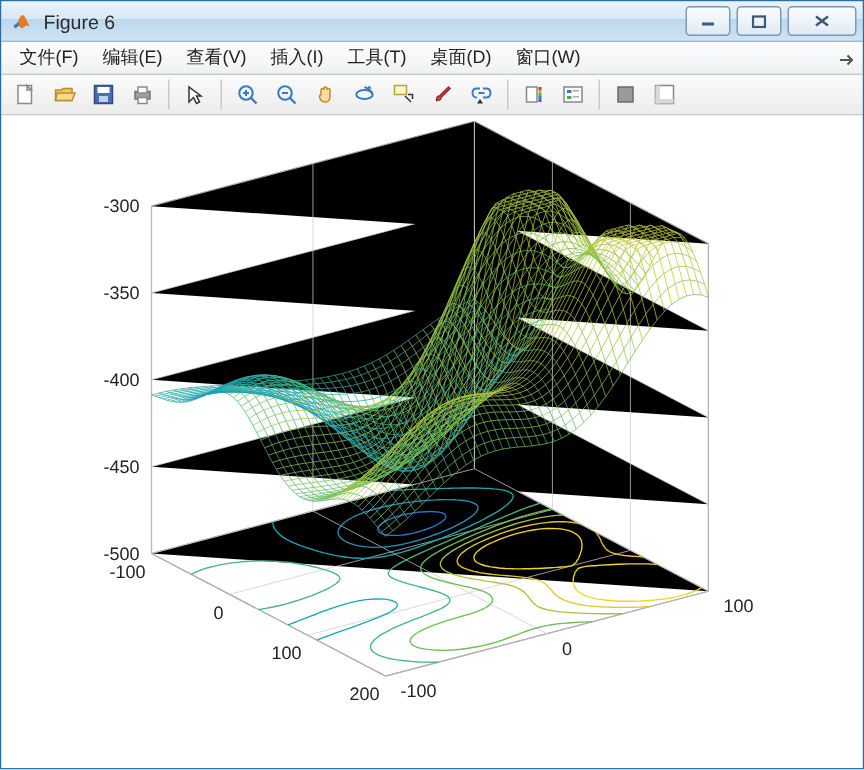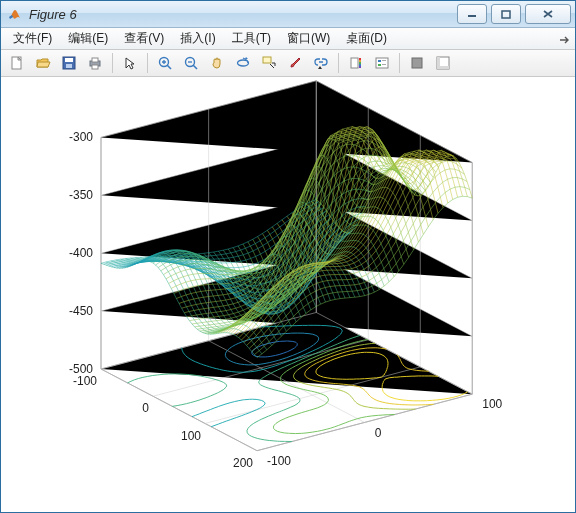--- a/index.html
+++ b/index.html
@@ -1,17 +1,17 @@
 <!DOCTYPE html>
 <html><head>
 <meta charset="utf-8">
 <style>
 html,body{margin:0;padding:0;font-family:"Microsoft YaHei","Segoe UI",Tahoma,sans-serif;font-size:12px;background:#fff;}
 .window{width:576px;height:513px;box-sizing:border-box;border:1px solid #2d6ea0;background:#fff;display:flex;flex-direction:column;}
-.titlebar{height:28px;background:linear-gradient(to bottom,#eaf3fb 0%,#d7e8f7 45%,#bcd7ed 46%,#cfe3f4 100%);display:flex;align-items:center;padding:0 4px 0 6px;border-bottom:1px solid #9bb7d0;font-style:italic;}
+.titlebar{height:28px;background:linear-gradient(to bottom,#eaf3fb 0%,#d7e8f7 45%,#bcd7ed 46%,#cfe3f4 100%);display:flex;align-items:center;padding:0 4px 0 6px;border-bottom:1px solid #9bb7d0;}
 .titlebar .logo{width:16px;height:16px;margin-right:6px;}
 .titlebar .title{color:#2b2b2b;font-size:13px;flex:0 0 auto;}
 .titlebar .spacer{flex:1;}
 .win-btn{width:28px;height:18px;border:1px solid #7a9bb5;border-radius:3px;margin-left:4px;background:linear-gradient(to bottom,#fbfdff,#dfeaf4);display:flex;align-items:center;justify-content:center;color:#3a5a75;font-size:10px;}
 .win-btn.close{width:44px;}
 .menubar{height:22px;background:linear-gradient(to bottom,#fdfdfd,#eef1f4);border-bottom:1px solid #c9c9c9;display:flex;align-items:center;padding:0 4px;color:#222;}
 .menubar .menuitem{padding:2px 8px;cursor:default;}
 .menubar .dock{margin-left:auto;width:14px;height:14px;display:flex;align-items:center;justify-content:center;color:#555;}
 .toolbar{height:28px;background:linear-gradient(to bottom,#fbfbfb,#ececec);border-bottom:1px solid #c9c9c9;display:flex;align-items:center;padding:0 4px;gap:2px;}
 .tbtn{width:22px;height:22px;display:flex;align-items:center;justify-content:center;border:1px solid transparent;border-radius:2px;}
@@ -47,22 +47,22 @@
         </svg>
     </div>
   </div>
 
   <div class="menubar">
     <div class="menuitem">文件(F)</div>
     <div class="menuitem">编辑(E)</div>
     <div class="menuitem">查看(V)</div>
     <div class="menuitem">插入(I)</div>
     <div class="menuitem">工具(T)</div>
+    <div class="menuitem">桌面(D)</div>
     <div class="menuitem">窗口(W)</div>
-    <div class="menuitem">桌面(D)</div>
     <div class="dock">
       <svg width="10" height="10">
           <path d="M1 6 L9 6 M6 3 L9 6 L6 9" stroke="#555" fill="none" stroke-width="1.4"></path>
         </svg>
     </div>
   </div>
 
   <div class="toolbar">
     <div class="tbtn">
         <svg width="16" height="16">

